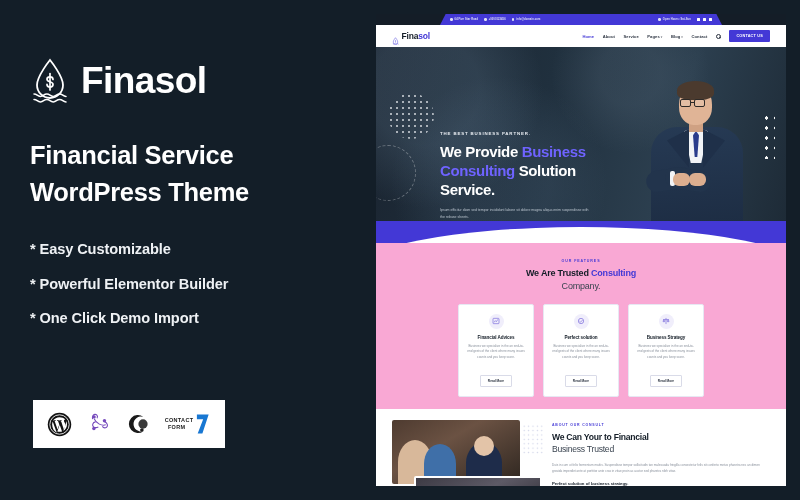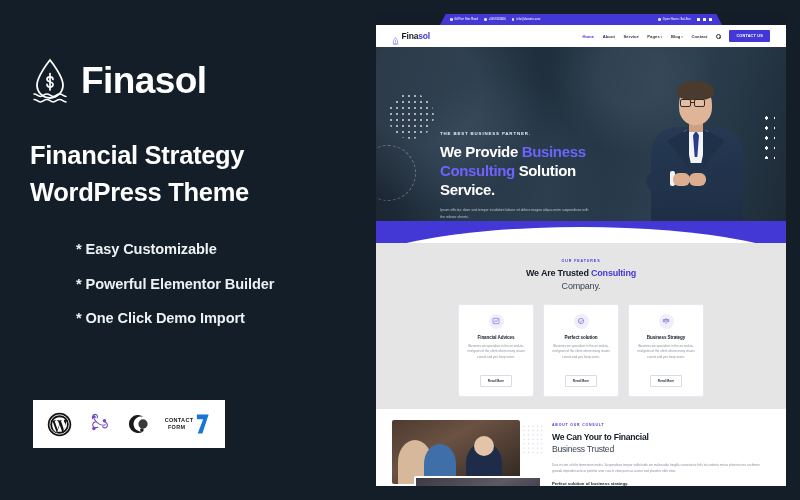--- a/index.html
+++ b/index.html
@@ -27,21 +27,21 @@
     line-height:1;
   }
   .headline {
     margin-top:33px;
     color:#ffffff; font-size:25.5px; font-weight:700;
     line-height:1.46; letter-spacing:-0.3px;
   }
   .features { margin-top:30px; list-style:none; }
   .features li {
     color:#eef1f4; font-size:14.6px; font-weight:600;
-    line-height:1.2; margin-bottom:17px; letter-spacing:-0.1px;margin-left:46px;
+    line-height:1.2; margin-bottom:17px; letter-spacing:-0.1px;
   }
   .badges {
     position:absolute; left:33px; top:400px;
     width:192px; height:48px; background:#ffffff;
     display:flex; align-items:center; justify-content:space-around;
     padding:0 7px;
   }
   .badge { display:flex; align-items:center; justify-content:center; }
 
   
@@ -207,21 +207,21 @@
   .wave {
     position:absolute; left:0; bottom:0; width:100%; height:22px;
     background:#4338d6;
   }
   .wave::after {
     content:""; position:absolute; left:-6%; bottom:-30px; width:112%; height:46px;
     background:#ffffff; border-radius:50% 50% 0 0 / 100% 100% 0 0;
   }
 
   
-  .features-sec { background:#e5e5e5; padding:16px 0 12px; text-align:center; }
+  .features-sec { background:#f9a8d4; padding:16px 0 12px; text-align:center; }
   .sec-eyebrow {
     color:#4338d6; font-size:3.6px; font-weight:700;
     letter-spacing:0.9px; margin-bottom:4px;
   }
   .sec-title {
     color:#141d27; font-size:9px; font-weight:700; line-height:1.42;
     letter-spacing:-0.2px;
   }
   .sec-title em { font-style:normal; color:#4338d6; }
   .sec-title .l2 { font-weight:400; color:#3a4450; }
@@ -296,21 +296,21 @@
           <path d="M23 23.5c0-1.7-1.4-2.6-3-2.6s-3 .9-3 2.4c0 3.1 6 1.9 6 5.1 0 1.6-1.4 2.6-3 2.6s-3-1-3-2.6" stroke="#ffffff" stroke-width="1.7" stroke-linecap="round" fill="none"></path>
           <path d="M20 17.5v16.5" stroke="#ffffff" stroke-width="1.7" stroke-linecap="round"></path>
           <path d="M4 38c3.2 0 3.2 2.4 6.4 2.4S13.6 38 16.8 38s3.2 2.4 6.4 2.4S26.4 38 29.6 38s3.2 2.4 6.4 2.4" stroke="#ffffff" stroke-width="1.5" fill="none" stroke-linecap="round"></path>
           <path d="M4 43.5c3.2 0 3.2 2.4 6.4 2.4s3.2-2.4 6.4-2.4 3.2 2.4 6.4 2.4 3.2-2.4 6.4-2.4 3.2 2.4 6.4 2.4" stroke="#ffffff" stroke-width="1.5" fill="none" stroke-linecap="round"></path>
         </svg>
       </span>
       <span class="brand-name">Finasol</span>
     </div>
 
     <h1 class="headline">
-      <span>Financial Strategy</span><br>
+      <span>Financial Service</span><br>
       <span>WordPress Theme</span>
     </h1>
 
     <ul class="features">
       <li>* Easy Customizable</li>
       <li>* Powerful Elementor Builder</li>
       <li>* One Click Demo Import</li>
     </ul>
 
     <div class="badges">

